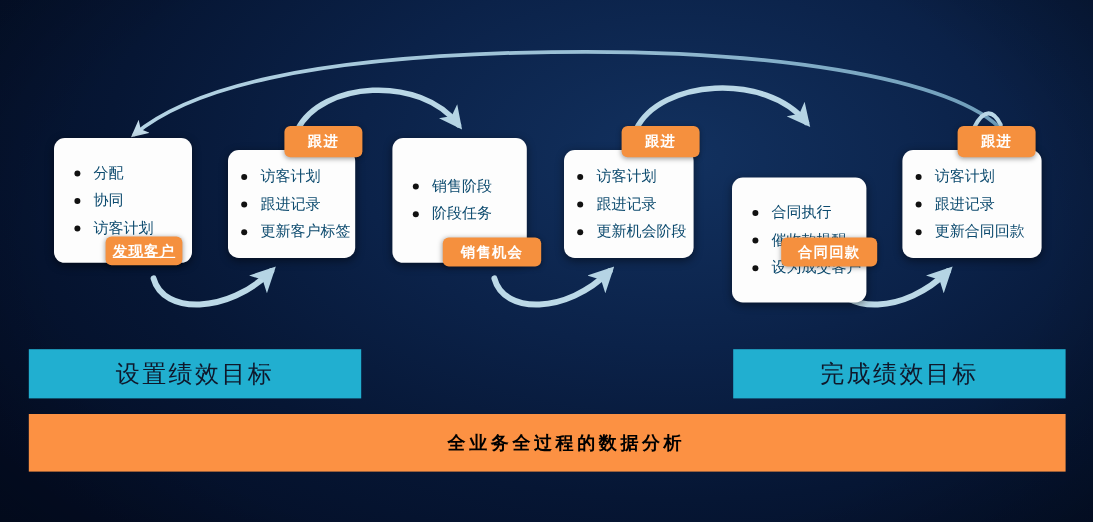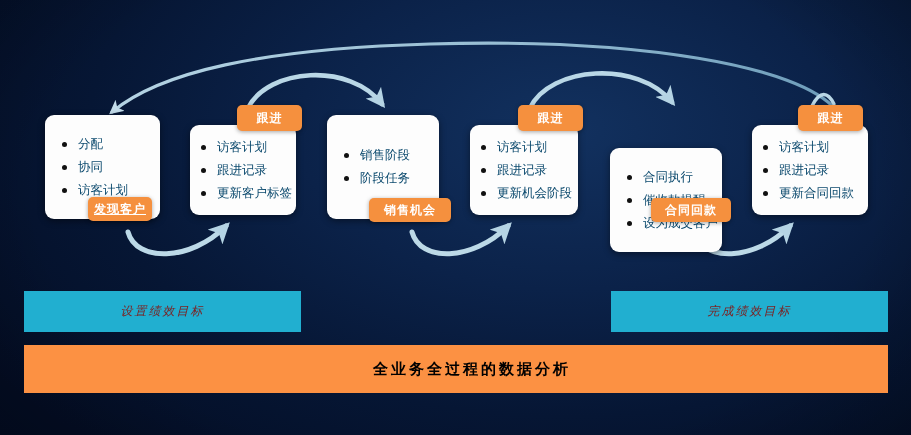--- a/index.html
+++ b/index.html
@@ -93,28 +93,27 @@
     white-space: nowrap;
   }
 
   .badge.stage-badge { height: 24px; }
   .badge.follow-badge { height: 26px; }
 
   
   .goal-bar {
     position: absolute;
     background: #21afd0;
-    color: #7f1d1d;
-    font-size: 12px;
+    color: #0f172a;
+    font-size: 20px;
     display: flex;
     align-items: center;
     justify-content: center;
     letter-spacing: 2px;
     z-index: 6;
-    font-style: italic;
   }
 
   
   #analysis-banner {
     position: absolute;
     left: 24px;
     top: 345px;
     width: 864px;
     height: 48px;
     background: #fc9143;

